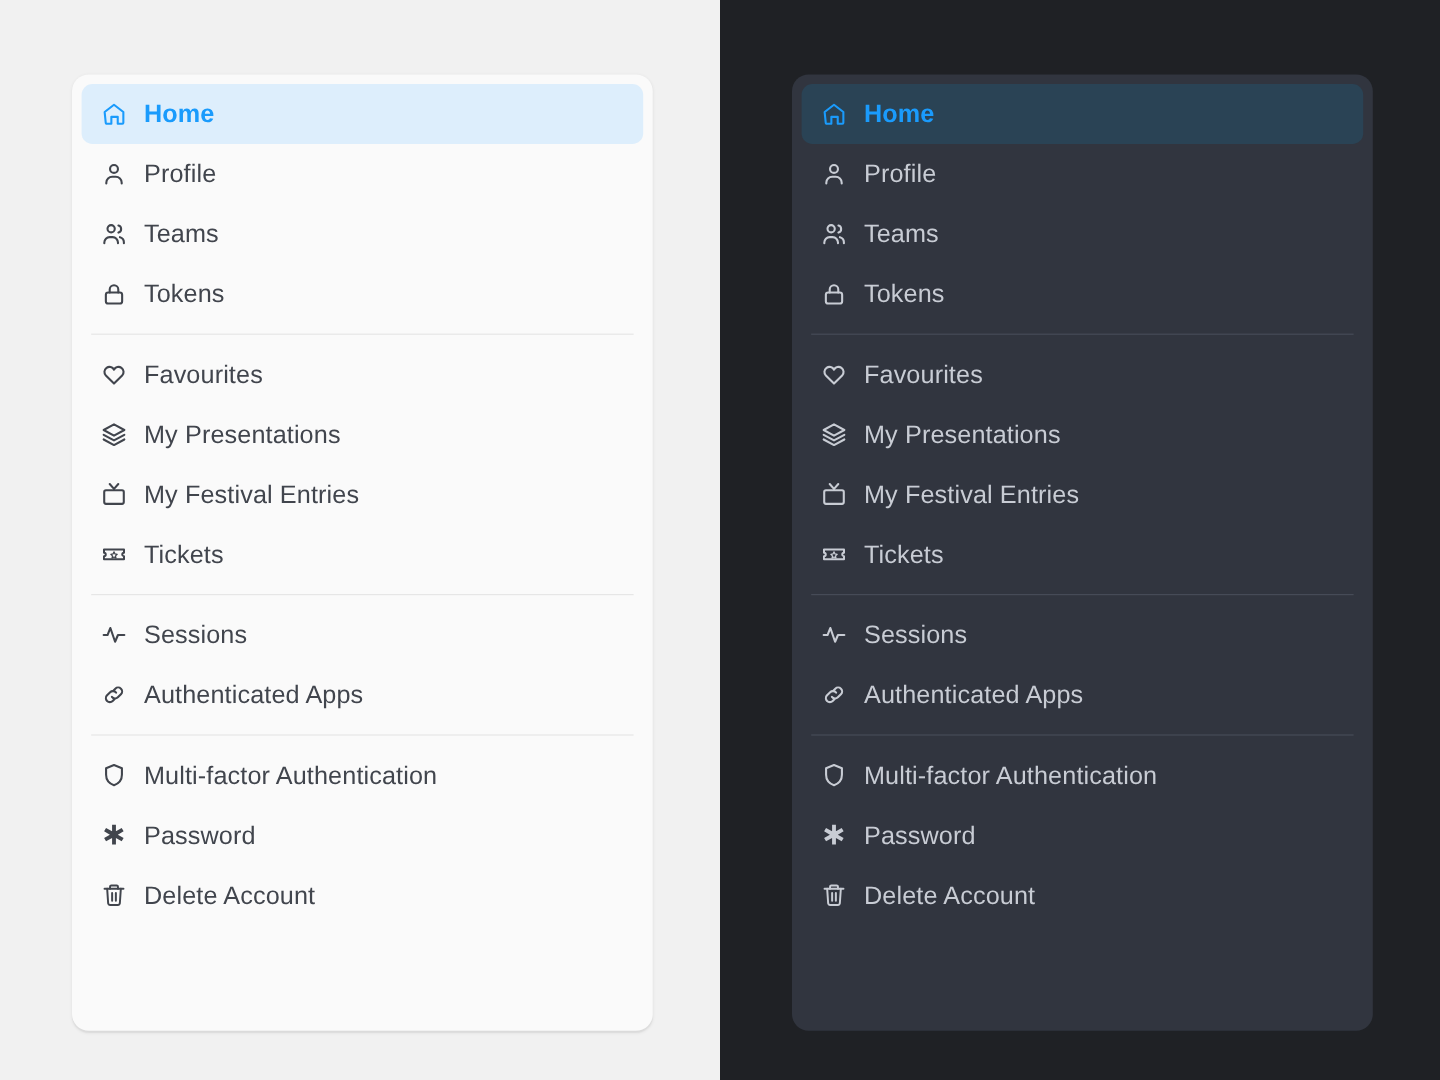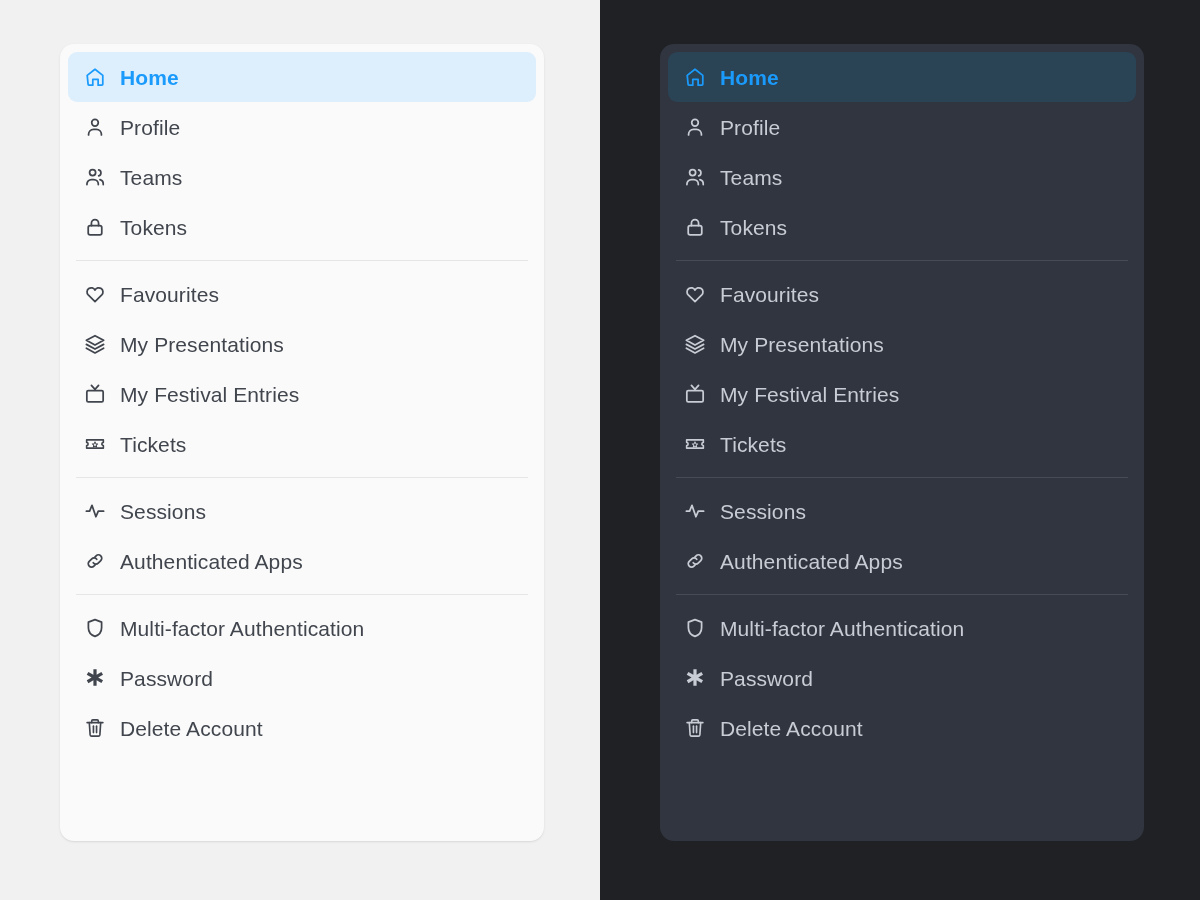--- a/index.html
+++ b/index.html
@@ -21,21 +21,21 @@
     width: 600px;
     height: 900px;
     position: relative;
   }
 
   .pane-light { background: #f1f1f1; }
   .pane-dark  { background: #1f2125; }
 
   .nav-card {
     position: absolute;
-    top: 44px;
+    top: 62px;
     width: 484px;
     height: 797px;
     border-radius: 14px;
     padding: 8px 0 0 0;
     overflow: hidden;
   }
 
   .pane-light .nav-card {
     left: 60px;
     background: #fafafa;

